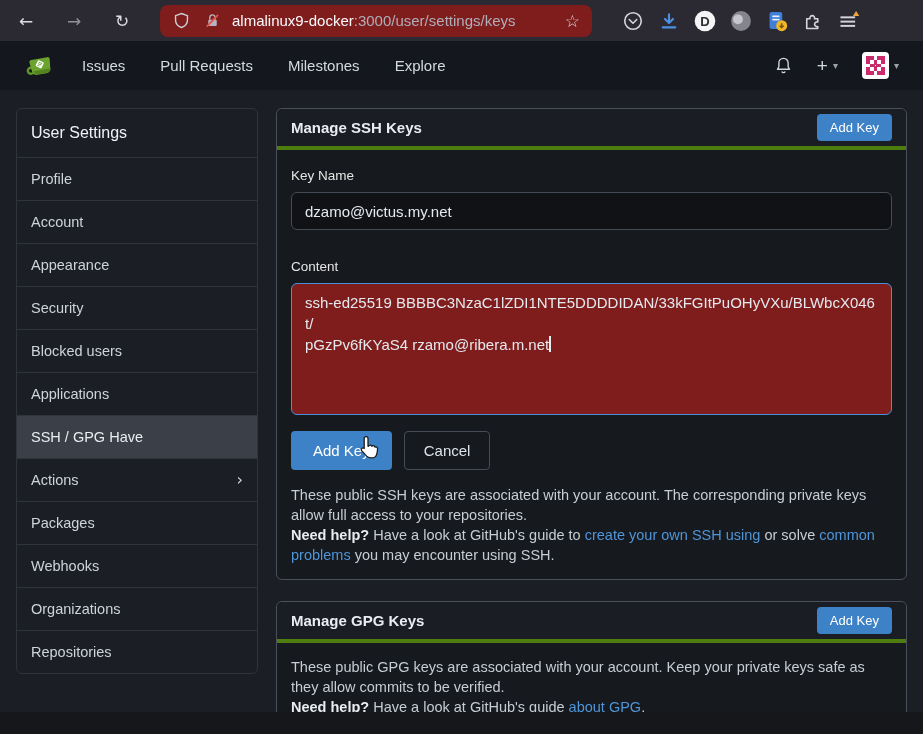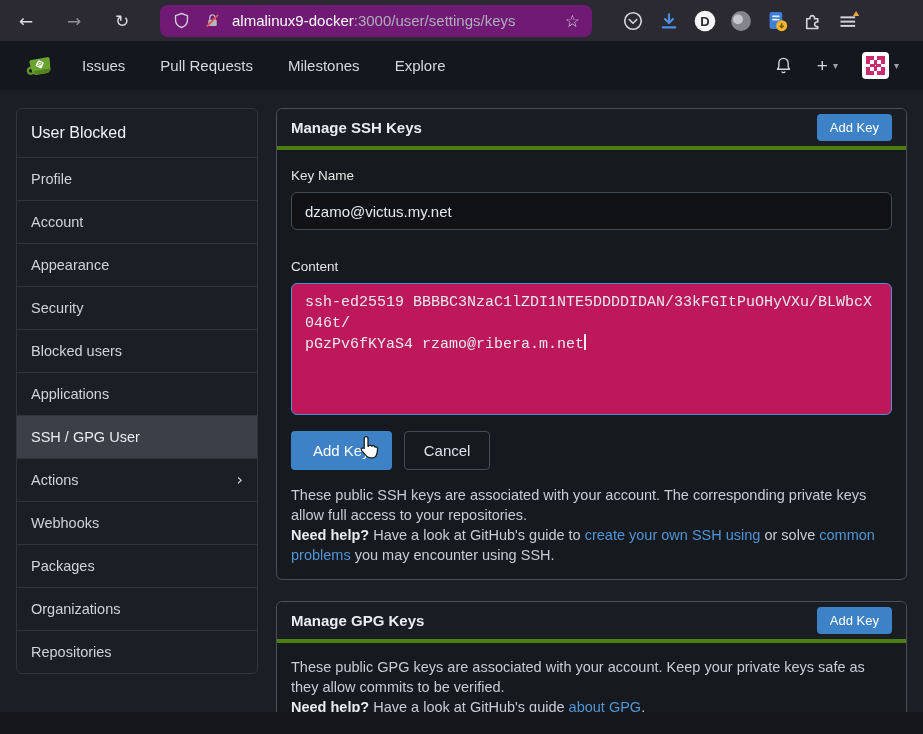--- a/index.html
+++ b/index.html
@@ -18,21 +18,21 @@
     height:41px; background:#2b2a33;
     display:flex; align-items:center; padding:0 10px;
   }
   .nav-btn {
     width:32px; height:32px; border-radius:4px; flex:0 0 auto;
     display:flex; align-items:center; justify-content:center;
     color:#dcdce4; font-size:17px; margin-right:16px; cursor:default;
   }
   .nav-btn.fwd { color:#8f8f9d; }
   .urlbar {
-    margin-left:6px; width:432px; height:32px; background:#701a75;
+    margin-left:6px; width:432px; height:32px; background:#7f1d1d;
     border-radius:8px; display:flex; align-items:center; padding:0 10px; gap:9px;
   }
   .urlbar .url-text { flex:1; font-size:15px; color:#fbfbfe; white-space:nowrap; overflow:hidden; }
   .urlbar .url-muted { color:#aeaeb9; }
   .star-icon { color:#d5d5de; font-size:17px; padding:0 2px; }
   .browser-icons { display:flex; align-items:center; margin-left:30px; gap:14px; }
   .bicon { width:22px; height:22px; display:flex; align-items:center; justify-content:center; position:relative; }
 
   
   .navbar {
@@ -76,23 +76,23 @@
   .btn-primary-sm { background:#3d82c6; color:#fff; font-size:13px; padding:6px 13px; }
   .panel-body { padding:14px; }
 
   .field-label { font-size:13.5px; font-weight:500; color:#e5e5e5; margin:4px 0 9px; }
   .text-input {
     width:100%; height:38px; background:#101215; border:1px solid #454c55;
     border-radius:6px; color:#e5e9ee; font-size:15px; padding:0 13px;
     font-family:inherit; margin-bottom:25px;
   }
   .fake-textarea {
-    width:100%; min-height:132px; background:#be185d; border:1.5px solid #4a90d9;
+    width:100%; min-height:132px; background:#7f1d1d; border:1.5px solid #4a90d9;
     border-radius:6px; color:#e5e9ee; font-size:15px; line-height:21px;
-    padding:8px 13px; word-break:break-all; cursor:text;font-family:Liberation Mono, monospace;
+    padding:8px 13px; word-break:break-all; cursor:text;
   }
   .text-caret { display:inline-block; width:1.5px; height:16px; background:#e6edf3; vertical-align:-2px; }
 
   .btn-row { display:flex; gap:12px; margin:16px 0 15px; }
   .btn-primary { background:#3d82c6; color:#fff; font-size:15px; padding:10px 22px; }
   .btn-default { background:transparent; border:1px solid #454c55; color:#dde3e9; font-size:15px; padding:10px 19px; }
 
   .help { font-size:14.5px; line-height:20px; color:#c6cdd4; }
   .help .bold { font-weight:700; color:#e9edf2; }
   .help a { color:#4f95d9; text-decoration:none; cursor:pointer; }
@@ -232,51 +232,51 @@
         <rect x="3.3" y="3.3" width="0.4" height="0.4" fill="#ffffff"></rect>
       </svg>
       <span class="caret glyph">▾</span>
     </span>
   </div>
 </div>
 
 <div class="page">
 
   <div class="sidebar">
-    <div class="sb-title">User Blocked</div>
+    <div class="sb-title">User Settings</div>
     <div class="sb-item">
         <span>Profile</span>
       </div>
     <div class="sb-item">
         <span>Account</span>
       </div>
     <div class="sb-item">
         <span>Appearance</span>
       </div>
     <div class="sb-item">
         <span>Security</span>
       </div>
     <div class="sb-item">
         <span>Blocked users</span>
       </div>
     <div class="sb-item">
         <span>Applications</span>
       </div>
     <div class="sb-item active">
-        <span>SSH / GPG User</span>
+        <span>SSH / GPG Have</span>
       </div>
     <div class="sb-item">
         <span>Actions</span>
         <span class="sb-chevron glyph">›</span>
       </div>
     <div class="sb-item">
+        <span>Packages</span>
+      </div>
+    <div class="sb-item">
         <span>Webhooks</span>
-      </div>
-    <div class="sb-item">
-        <span>Packages</span>
       </div>
     <div class="sb-item">
         <span>Organizations</span>
       </div>
     <div class="sb-item">
         <span>Repositories</span>
       </div>
   </div>
 
   <div class="main">

